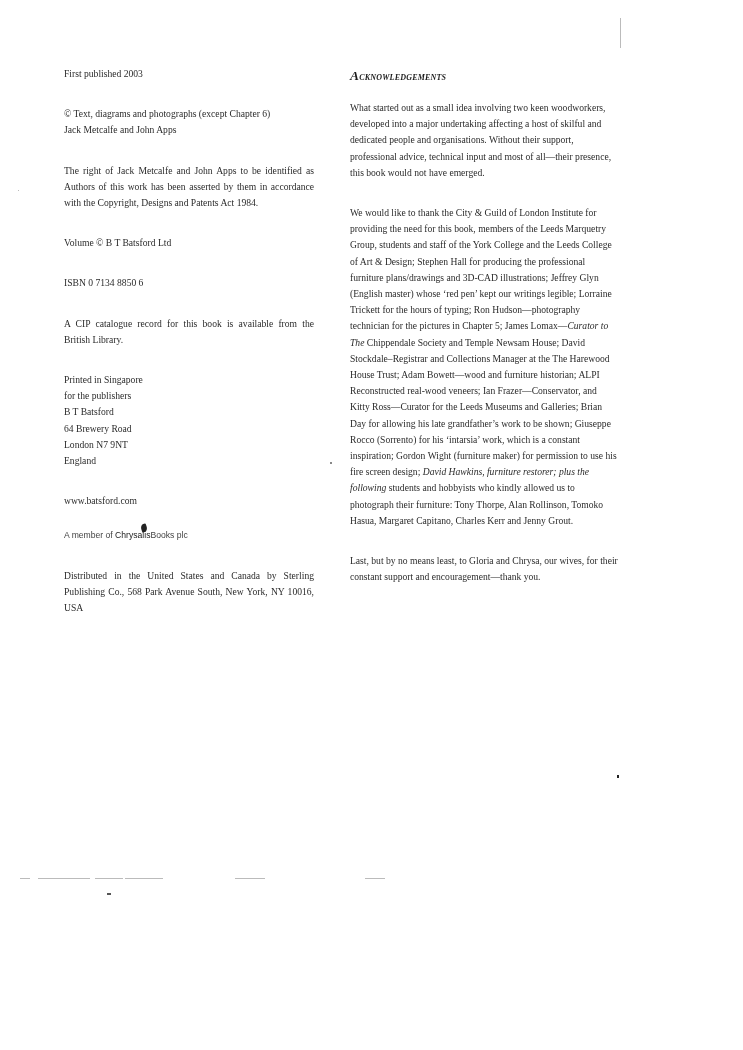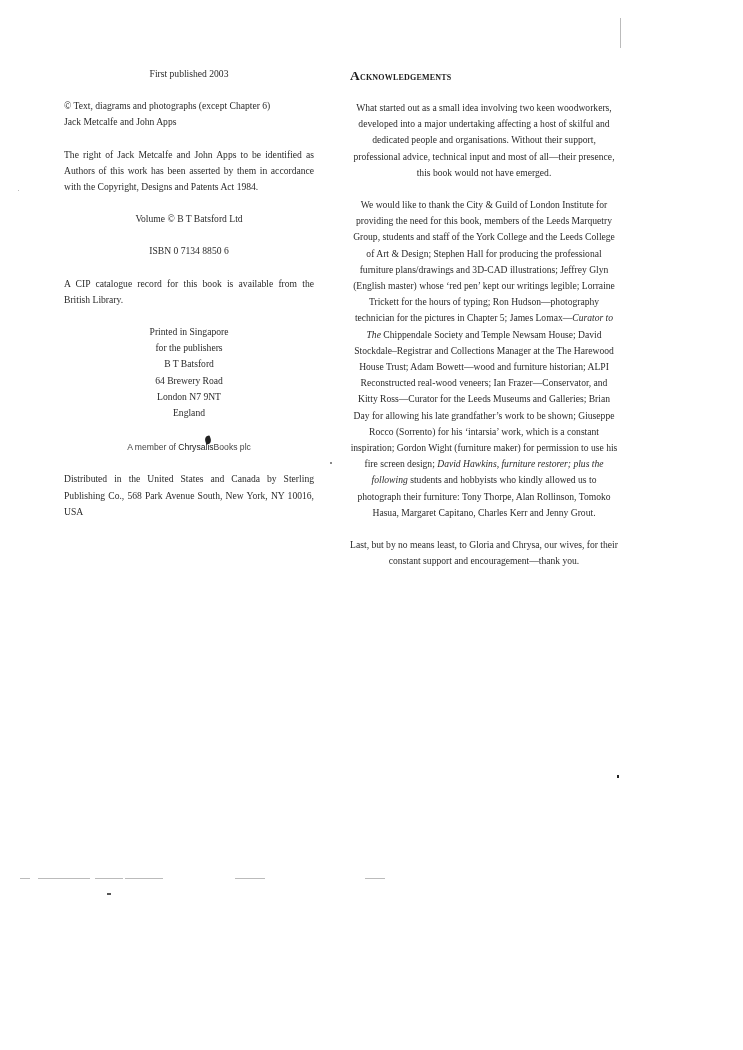--- a/index.html
+++ b/index.html
@@ -1,25 +1,25 @@
 <!DOCTYPE html>
 <html><head>
 <meta charset="utf-8">
 <style>
   html, body { margin:0; padding:0; background:#ffffff; }
   body { width:743px; height:1050px; position:relative; overflow:hidden;
          font-family:"Liberation Serif", "DejaVu Serif", serif; color:#2b2b2b; }
   .col { position:absolute; font-size:9.6px; line-height:16.2px; }
   .left { left:64px; top:66px; width:250px; }
   .right { left:350px; top:68px; width:268px; }
-  p { margin:0;text-align:center; }
+  p { margin:0; }
   .just { text-align:justify; }
-  .gap { margin-top:16px;font-family:Liberation Serif, serif; }
+  .gap { margin-top:24px;font-family:Liberation Serif, serif; }
   .heading { font-size:12px; font-weight:bold; letter-spacing:0.2px; font-variant:small-caps;
-             color:#1c1c1c; margin-bottom:16px; line-height:16px; }
+             color:#1c1c1c; margin-bottom:16px; line-height:16px;font-style:italic; }
   .heading .cap { font-size:13.5px; }
   .member { font-family:"Liberation Sans","DejaVu Sans",sans-serif; font-size:8.6px; color:#444; }
   .member b { font-weight:normal; color:#222; }
   .leaf { display:inline-block; width:6px; height:8px; background:#222; border-radius:60% 10% 60% 10%;
           transform:rotate(-20deg); position:relative; top:-6px; margin-left:-9px; margin-right:3px; }
   i { font-style:italic; }
   .specks { position:absolute; left:0; top:0; width:743px; height:1050px; pointer-events:none; }
 </style>
 </head>
 <body>
@@ -35,20 +35,21 @@
   <p class="gap">ISBN 0 7134 8850 6</p>
   <p class="gap just">A CIP catalogue record for this book is available from the British Library.</p>
   <p class="gap">
     <span>Printed in Singapore</span><br>
     <span>for the publishers</span><br>
     <span>B T Batsford</span><br>
     <span>64 Brewery Road</span><br>
     <span>London N7 9NT</span><br>
     <span>England</span>
   </p>
+  <p class="gap">www.batsford.com</p>
   <p class="gap member" style="margin-top:18px;">
     <span>A member of</span>
     <b>Chrysalis</b><span class="leaf"></span><span>Books plc</span>
   </p>
   <p class="gap just">Distributed in the United States and Canada by Sterling Publishing Co., 568 Park Avenue South, New York, NY 10016, USA</p>
 </div>
 
 <div class="col right">
   <div class="heading"><span class="cap">A</span><span>cknowledgements</span></div>
   <p>What started out as a small idea involving two keen woodworkers, developed into a major undertaking affecting a host of skilful and dedicated people and organisations. Without their support, professional advice, technical input and most of all—their presence, this book would not have emerged.</p>

